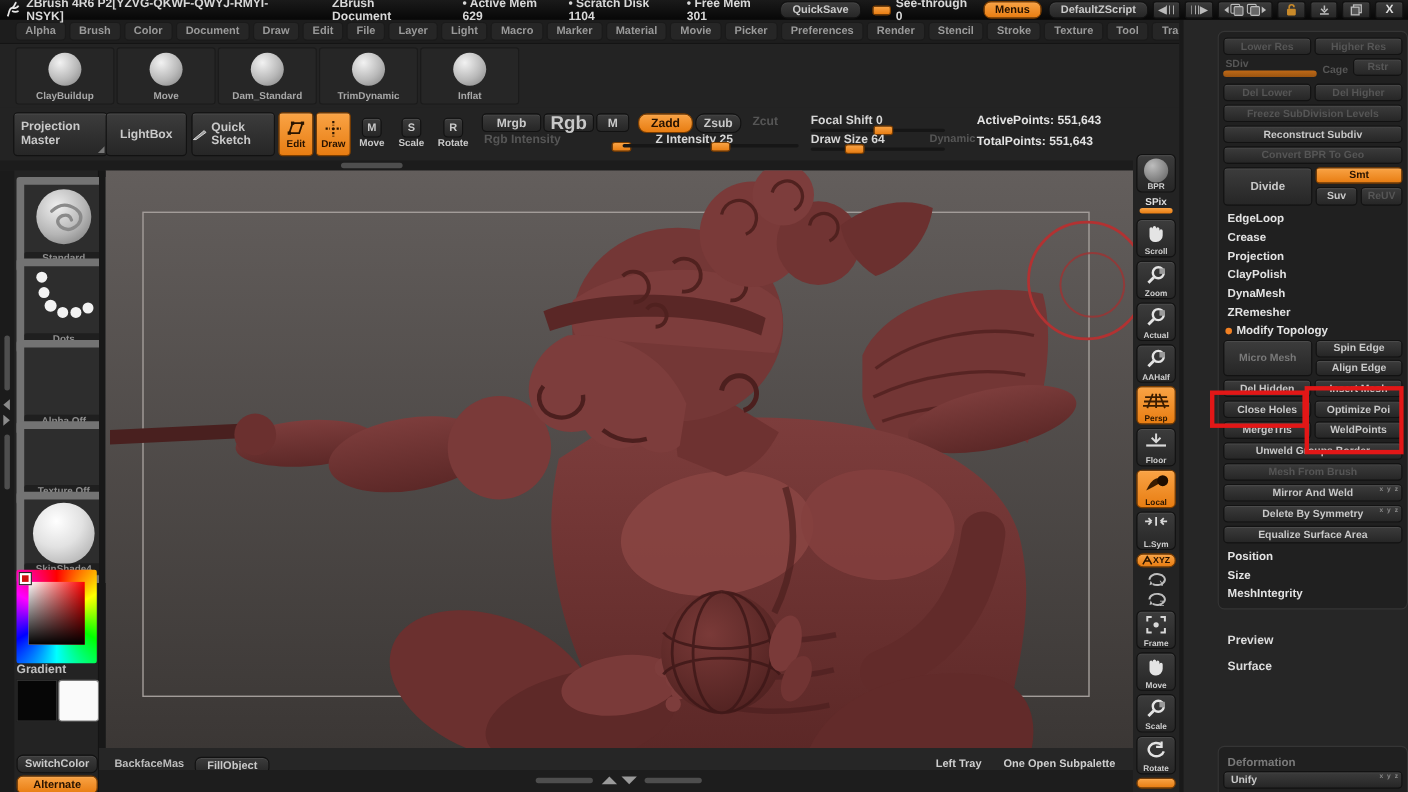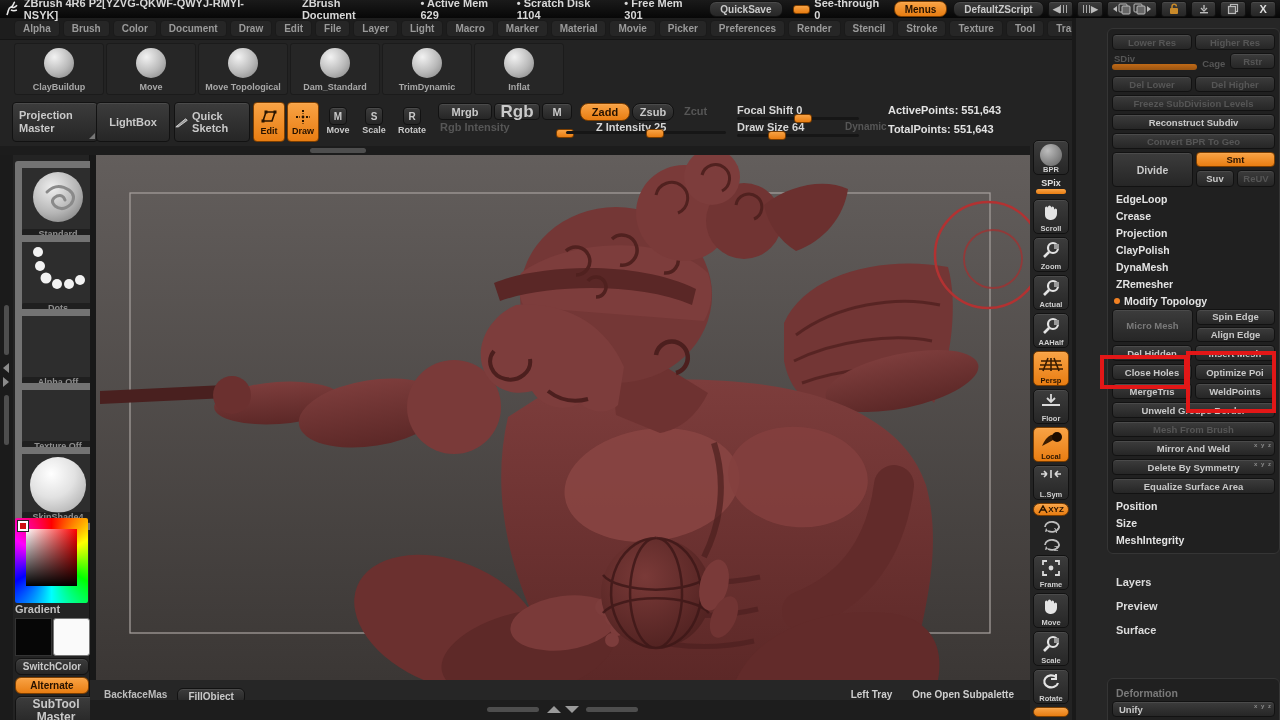--- a/index.html
+++ b/index.html
@@ -43,21 +43,21 @@
   
   .hstrip{background:#1c1c1c;}
   .hhandle{position:absolute;height:5px;border-radius:3px;background:#4e4e4e;}
   .tri{width:0;height:0;display:inline-block;}
   
   .ltray{left:0;top:155px;width:90px;height:565px;background:#232323;border-right:1px solid #141414;box-sizing:border-box;}
   .ledge{position:absolute;left:0;top:0;width:13px;height:565px;background:#1b1b1b;}
   .thumb{position:absolute;left:15px;width:72px;border:7px solid #737373;border-radius:3px;background:#2d2d2d;}
   .thumb .t-lbl{position:absolute;left:0;right:0;bottom:1px;text-align:center;font-size:9px;color:#8f8f8f;font-weight:bold;
                 background:rgba(20,20,20,.55);border-radius:2px;}
-  .lt-btn{position:absolute;left:15px;width:72px;height:15px;font-size:10px;border-radius:6px;}
+  .lt-btn{position:absolute;left:15px;width:72px;height:15px;font-size:10px;border-radius:6px;margin-top:28px;}
   
   .canvas{left:90px;top:155px;width:940px;height:525px;background:linear-gradient(#635e5c,#3b3735);
           border-left:6px solid #181818;box-sizing:border-box;}
   .canv-bottom{left:90px;top:680px;width:940px;height:20px;background:#262626;display:flex;align-items:center;font-size:10px;}
   .cb-btn{height:14px;padding:0 10px;font-size:10px;border-radius:6px;margin-top:12px;}
   .canv-scroll{left:90px;top:700px;width:940px;height:20px;background:#1d1d1d;}
   
   .rshelf{left:1030px;top:140px;width:42px;height:580px;background:#232323;display:flex;flex-direction:column;align-items:center;}
   .rs-btn{width:34px;height:33px;margin-bottom:3px;border-radius:5px;position:relative;flex:none;
           background:linear-gradient(#3c3c3c,#262626);border:1px solid #121212;box-shadow:inset 0 1px 0 rgba(255,255,255,.08);}
@@ -162,24 +162,20 @@
       <div class="shelf-item">
         <div class="shelf-ball"></div>
         <div class="shelf-lbl">ClayBuildup</div>
       </div>
       <div class="shelf-item">
         <div class="shelf-ball"></div>
         <div class="shelf-lbl">Move</div>
       </div>
       <div class="shelf-item">
         <div class="shelf-ball"></div>
-        <div class="shelf-lbl">Move Topological</div>
-      </div>
-      <div class="shelf-item">
-        <div class="shelf-ball"></div>
         <div class="shelf-lbl">Dam_Standard</div>
       </div>
       <div class="shelf-item">
         <div class="shelf-ball"></div>
         <div class="shelf-lbl">TrimDynamic</div>
       </div>
       <div class="shelf-item">
         <div class="shelf-ball"></div>
         <div class="shelf-lbl">Inflat</div>
       </div>
@@ -669,21 +665,20 @@
           <span>Position</span>
         </div>
         <div class="p-header">
           <span>Size</span>
         </div>
         <div class="p-header">
           <span>MeshIntegrity</span>
         </div>
       </div>
     <div id="tray-sections" style="position:absolute;left:0;top:552px;width:204px;">
-        <div class="sect-lbl">Layers</div>
         <div class="sect-lbl">Preview</div>
         <div class="sect-lbl">Surface</div>
       </div>
     <div class="panelbox" style="top:660px;height:58px;overflow:hidden;">
       <div class="p-header dim">Deformation</div>
       <div class="p-row">
         <div class="b p-btn" style="justify-content:flex-start;padding-left:6px;">
           <span>Unify</span>
           <span class="xyz">x y z</span>
         </div>

